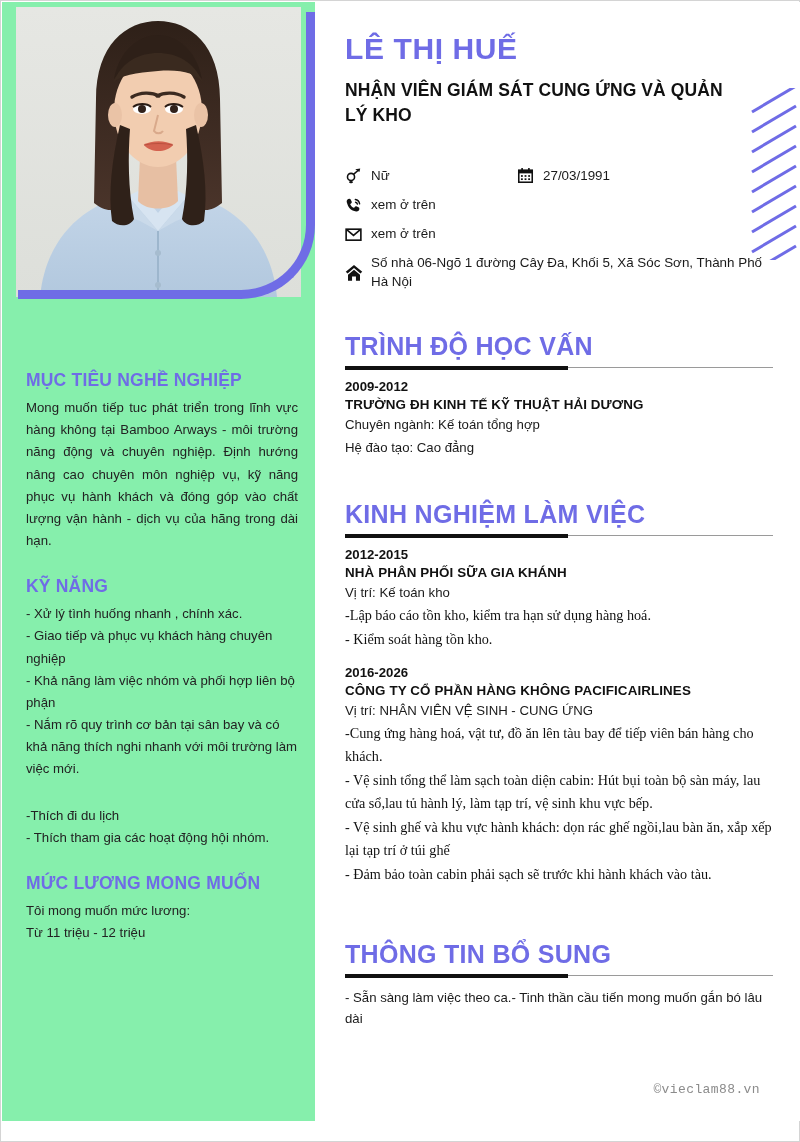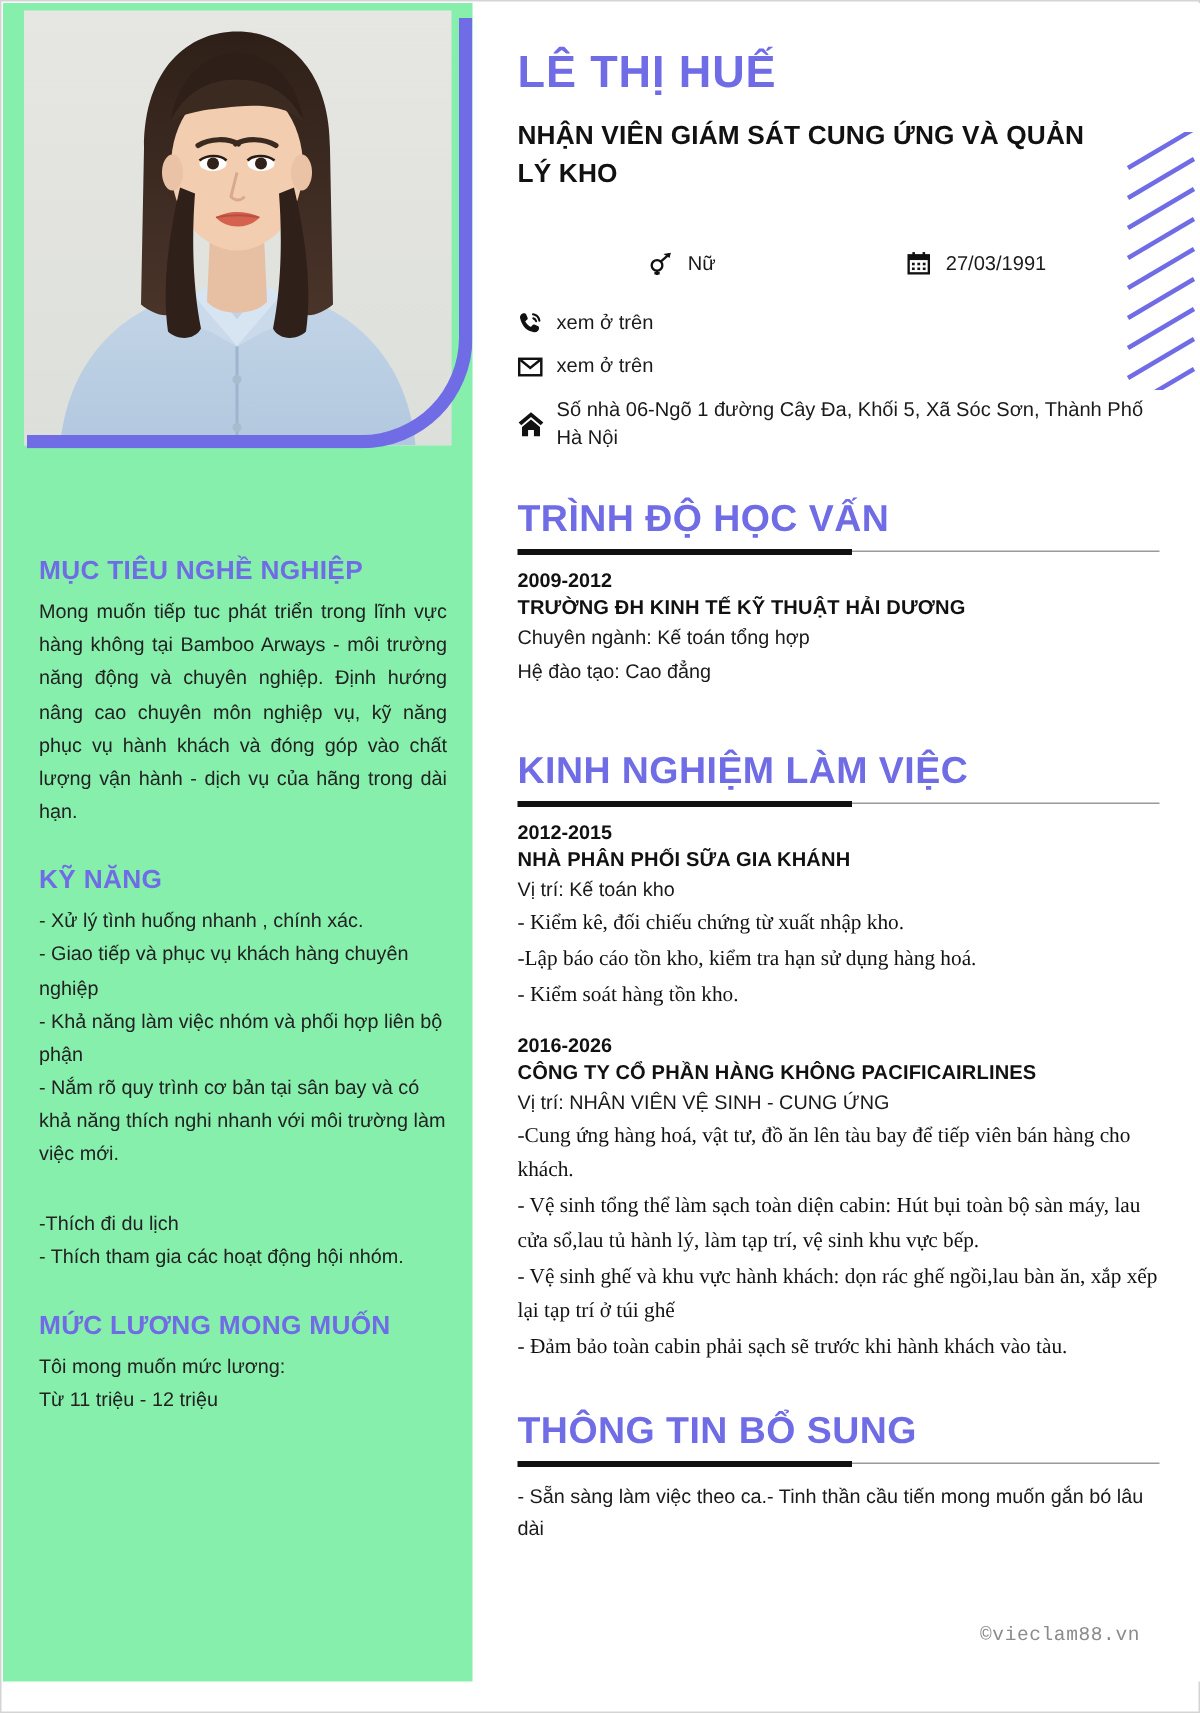--- a/index.html
+++ b/index.html
@@ -91,21 +91,21 @@
     line-height:1.45;
     letter-spacing:.1px;
   }
 
   
   .contacts { position:absolute; left:28px; top:164px; width:440px; }
   .c-row { display:flex; align-items:center; margin-bottom:10px; position:relative; }
   .c-ico { width:26px; flex:0 0 26px; display:flex; align-items:flex-start; justify-content:flex-start; padding-top:1px; }
   .c-ico svg { display:block; }
   .c-txt { font-size:13.4px; color:#1a1a1a; line-height:1.42; }
-  .c-row-split { display:flex; align-items:flex-start; margin-bottom:20px;justify-content:center; }
+  .c-row-split { display:flex; align-items:flex-start; margin-bottom:10px; }
   .c-left-half { display:flex; width:172px; flex:0 0 172px; }
   .c-right-half { display:flex; }
 
   
   .sec { position:absolute; left:28px; width:428px; }
   .sec-title {
     color:#6f6ce6;
     font-size:25px;
     font-weight:bold;
     letter-spacing:.3px;
@@ -350,21 +350,20 @@
       <div class="sec-title">KINH NGHIỆM LÀM VIỆC</div>
       <div class="rule">
           <span class="thick"></span>
           <span class="thin"></span>
         </div>
 
       <div>
         <div class="period">2012-2015</div>
         <div class="org">NHÀ PHÂN PHỐI SỮA GIA KHÁNH</div>
         <div class="plain">Vị trí: Kế toán kho</div>
-        <div class="serif-line">- Kiểm kê, đối chiếu chứng từ xuất nhập kho.</div>
         <div class="serif-line">-Lập báo cáo tồn kho, kiểm tra hạn sử dụng hàng hoá.</div>
         <div class="serif-line">- Kiểm soát hàng tồn kho.</div>
       </div>
 
       <div style="margin-top:14px">
         <div class="period">2016-2026</div>
         <div class="org">CÔNG TY CỔ PHẦN HÀNG KHÔNG PACIFICAIRLINES</div>
         <div class="plain">Vị trí: NHÂN VIÊN VỆ SINH - CUNG ỨNG</div>
         <div class="serif-line">-Cung ứng hàng hoá, vật tư, đồ ăn lên tàu bay để tiếp viên bán hàng cho khách.</div>
         <div class="serif-line">- Vệ sinh tổng thể làm sạch toàn diện cabin: Hút bụi toàn bộ sàn máy, lau cửa sổ,lau tủ hành lý, làm tạp trí, vệ sinh khu vực bếp.</div>

